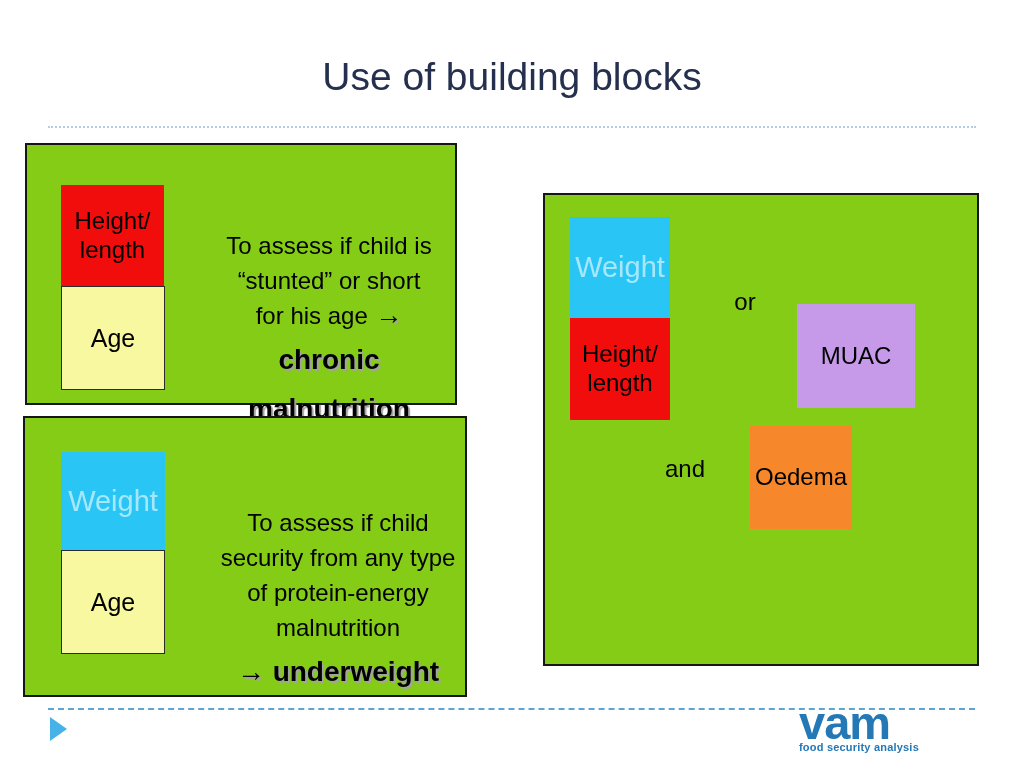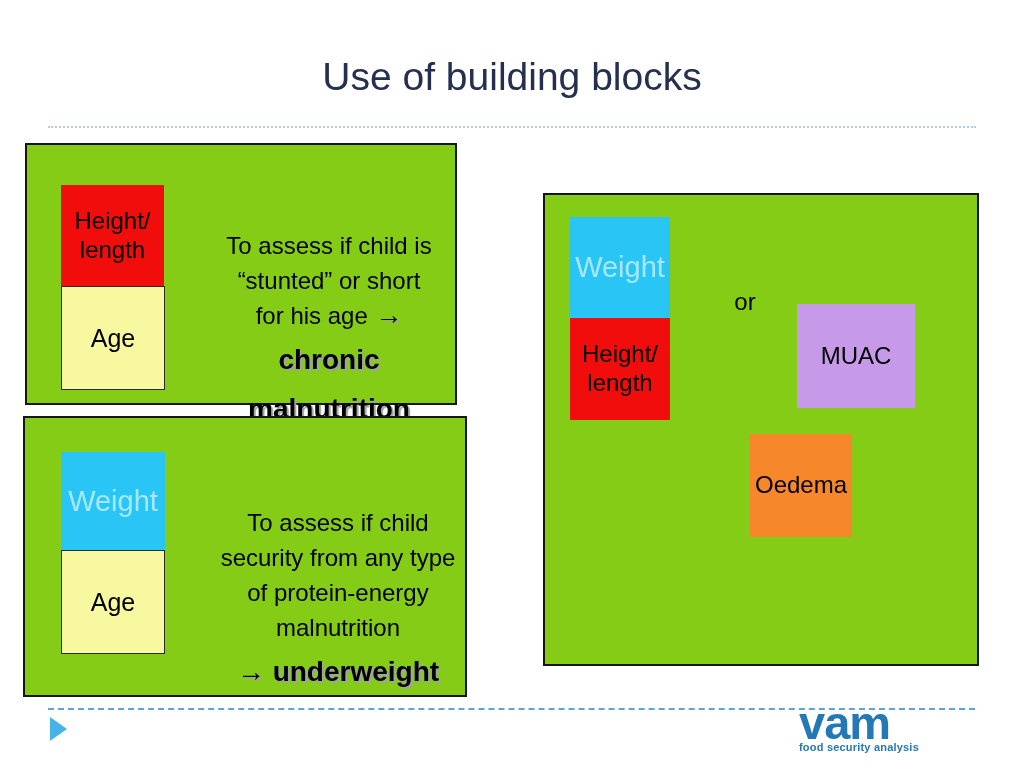--- a/index.html
+++ b/index.html
@@ -35,21 +35,21 @@
 
   .blk{
     position:absolute;display:flex;align-items:center;justify-content:center;
     text-align:center;font-size:24px;line-height:1.2;color:#000;
     white-space:pre-line;box-sizing:border-box;
   }
   .blk-red{background:#f20d0d;}
   .blk-yellow{background:#f8f8a0;border:1.5px solid #2b2b2b;}
   .blk-cyan{background:#29c5f5;}
   .blk-purple{background:#c69ae9;}
-  .blk-orange{background:#f6882b;margin-top:8px;}
+  .blk-orange{background:#f6882b;}
   .label-light{color:#a7e7fc;font-size:29px;}
   .label-age{font-size:25px;}
 
   
   .p1-red{left:34px;top:40px;width:103px;height:101px;}
   .p1-yellow{left:34px;top:141px;width:104px;height:104px;}
   
   .p2-cyan{left:36px;top:34px;width:104px;height:98px;}
   .p2-yellow{left:36px;top:132px;width:104px;height:104px;}
   
@@ -146,20 +146,21 @@
       <span class="label-light">Weight</span>
     </div>
     <div class="blk blk-red p3-red">
       <span>Height/
 length</span>
     </div>
     <div class="conj conj-or">or</div>
     <div class="blk blk-purple p3-purple">
       <span>MUAC</span>
     </div>
+    <div class="conj conj-and">and</div>
     <div class="blk blk-orange p3-orange">
       <span>Oedema</span>
     </div>
   </div>
 
   <div class="sep-dashed"></div>
 
   <div class="footer-triangle"></div>
 
   <div class="logo">

